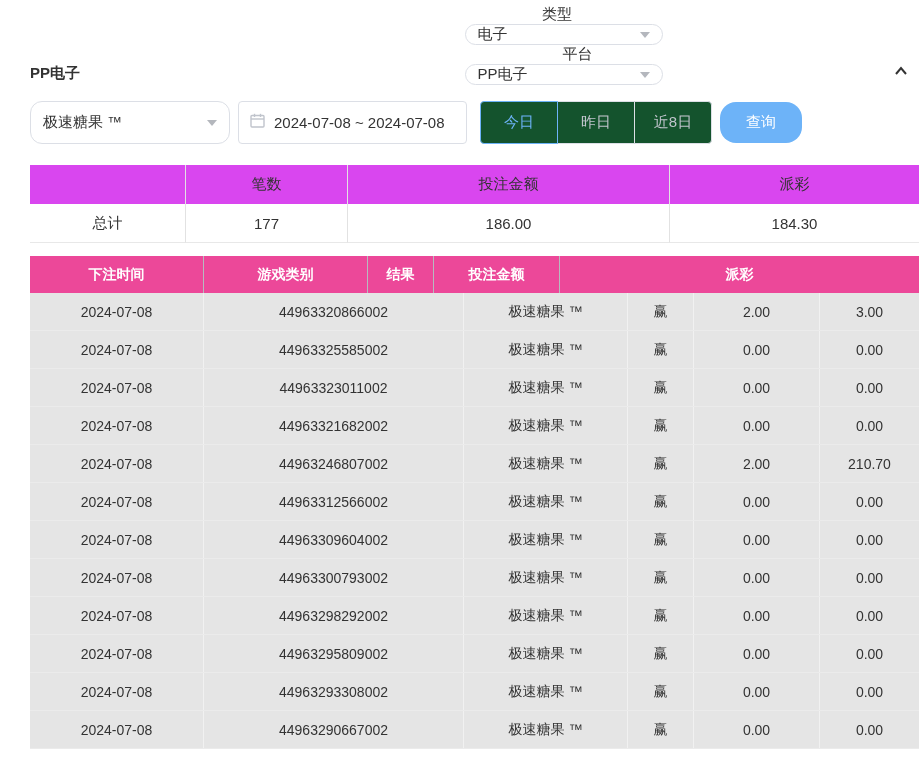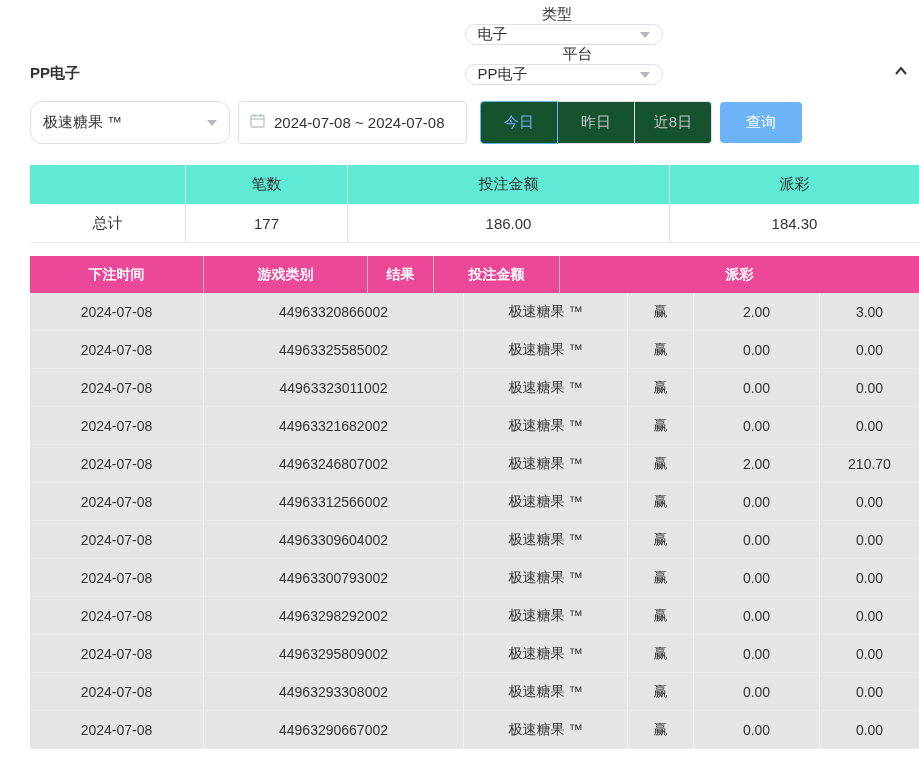--- a/index.html
+++ b/index.html
@@ -29,26 +29,26 @@
   .date-picker { display:flex; align-items:center; gap:9px; width:229px; height:43px; margin-left:8px;
                  border:1px solid #dcdfe6; border-radius:4px; padding:0 11px; cursor:pointer; }
   .date-picker .val { font-size:15px; color:#333; white-space:nowrap; }
   .btn-group { display:flex; margin-left:13px; }
   .qbtn { width:78px; height:43px; background:#14532d; border:1px solid #dcdfe6; margin-left:-1px;
           font-size:15px; color:#c0c4cc; cursor:pointer; font-family:inherit; }
   .qbtn:first-child { border-radius:4px 0 0 4px; margin-left:0; }
   .qbtn:last-child { border-radius:0 4px 4px 0; }
   .qbtn.active { color:#6db3f8; border-color:#6db3f8; position:relative; z-index:1; }
   .query-btn { width:82px; height:41px; margin-left:8px; background:#6db3f8; color:#fff; border:none;
-               border-radius:4px; font-size:15px; cursor:pointer; font-family:inherit; }
+               border-radius:16px; font-size:15px; cursor:pointer; font-family:inherit; }
 
   
   .summary-table { width:889px; margin:21px 0 0 30px; }
   .srow { display:flex; height:39px; }
-  .srow.shead { background:#5eead4; }
+  .srow.shead { background:#d946ef; }
   .scell { display:flex; align-items:center; justify-content:center; font-size:15px; color:#333;
            border-right:1px solid #e2e2e2; border-bottom:1px solid #e8e8e8; }
   .scell:last-child { border-right:none; }
   .srow.shead .scell { border-bottom:none; }
   .s-label { width:156px; }
   .s-count { width:162px; }
   .s-bet   { width:322px; }
   .s-pay   { flex:1; }
 
   

